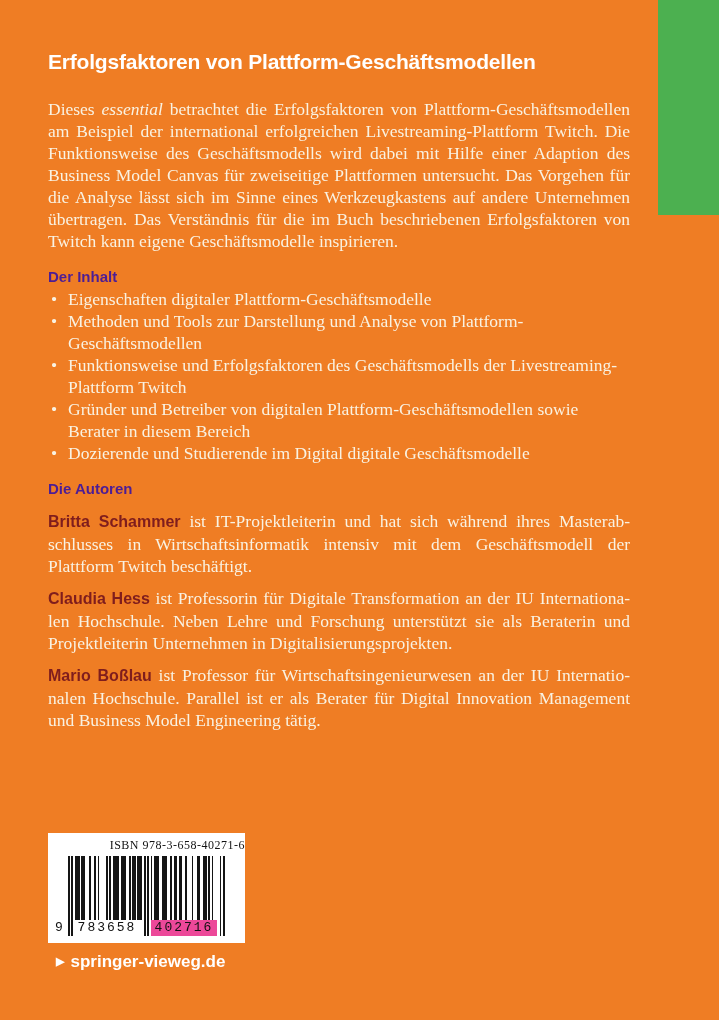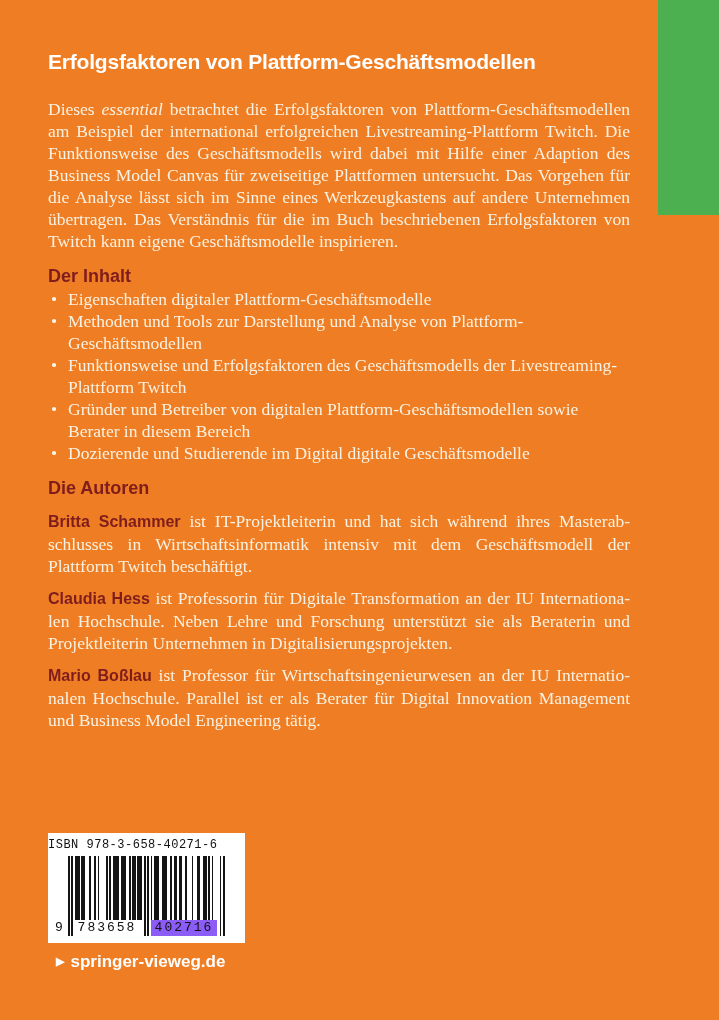--- a/index.html
+++ b/index.html
@@ -5,39 +5,39 @@
   html,body{margin:0;padding:0;}
   body{width:719px;height:1020px;position:relative;background:#ef7d24;overflow:hidden;
        font-family:"Liberation Sans",sans-serif;}
   .stripe{position:absolute;top:0;left:658px;width:61px;height:215px;background:#4cb050;}
   .content{position:absolute;left:48px;top:50px;width:582px;color:#f9f2e2;}
   h1{font-family:"Liberation Sans",sans-serif;font-weight:bold;font-size:21px;line-height:24px;
      color:#ffffff;margin:0 0 24px 0;letter-spacing:-0.2px;}
   .serif{font-family:"Liberation Serif",serif;font-size:17.5px;line-height:22px;}
   p.intro{margin:0;text-align:justify;hyphens:manual;-webkit-hyphens:manual;}
   p.intro em{font-style:italic;}
-  h2{font-family:"Liberation Sans",sans-serif;font-weight:bold;font-size:18px;line-height:19px;
-     color:#7f1d1d;margin:15px 0 2px 0;}
+  h2{font-family:"Liberation Sans",sans-serif;font-weight:bold;font-size:15px;line-height:19px;
+     color:#4c1d95;margin:15px 0 2px 0;}
   .list{margin:0;}
   .li{display:flex;}
   .bullet{width:20px;flex:0 0 20px;padding-left:3px;box-sizing:border-box;}
   .li-text{flex:1;}
   p.author{margin:10px 0 0 0;text-align:justify;hyphens:manual;-webkit-hyphens:manual;}
   p.author strong{font-family:"Liberation Sans",sans-serif;font-weight:bold;font-size:16px;color:#7f1d1d;}
   .barcode-box{position:absolute;left:48px;top:833px;width:197px;height:110px;background:#ffffff;}
-  .isbn{position:absolute;top:5px;left:0;right:0;text-align:left;color:#111;
-        font-family:Liberation Mono, monospace;font-size:12px;letter-spacing:0.5px;}
+  .isbn{position:absolute;top:5px;left:0;right:0;text-align:right;color:#111;
+        font-family:Liberation Serif, serif;font-size:12px;letter-spacing:0.5px;}
   .bars{position:absolute;top:23px;left:20px;width:157px;height:82px;}
   .bar{position:absolute;top:0;width:1.7px;height:64px;background:#151515;}
   .bar.tall{height:80px;}
   .digit{position:absolute;color:#111;font-family:"Liberation Mono","DejaVu Sans Mono",monospace;
          font-size:13px;line-height:16px;}
   .d9{left:7px;top:87px;}
   .g1{left:26px;top:87px;width:66px;text-align:center;background:#ffffff;letter-spacing:2px;}
-  .g2{left:103px;top:87px;width:66px;text-align:center;background:#8b5cf6;letter-spacing:2px;}
+  .g2{left:103px;top:87px;width:66px;text-align:center;background:#ec4899;letter-spacing:2px;}
   .footer{position:absolute;left:56px;top:952px;color:#ffffff;font-weight:bold;font-size:17px;}
   .arrow{font-size:11px;vertical-align:2px;margin-right:6px;}
 </style>
 </head>
 <body>
 
 <div class="page">
   <div class="stripe"></div>
 
   <div class="content">

